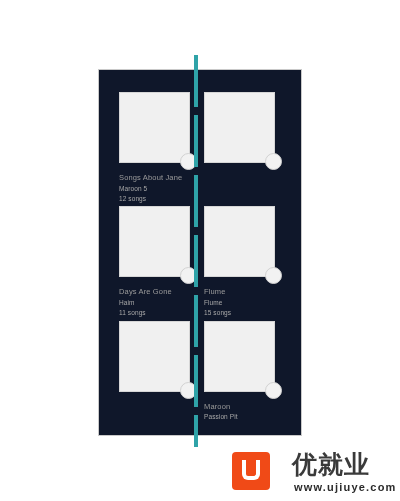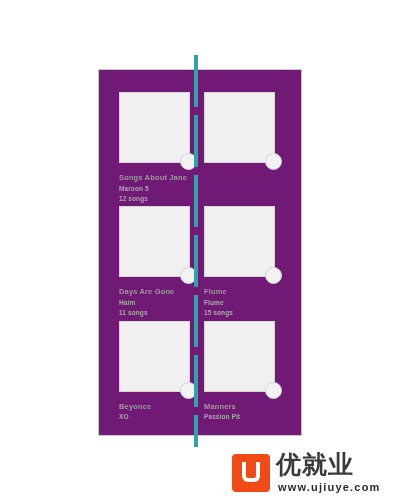--- a/index.html
+++ b/index.html
@@ -16,23 +16,22 @@
   }
 
   
   #mockup-panel {
     position: absolute;
     left: 98px;
     top: 69px;
     width: 204px;
     height: 367px;
     border: 1px solid #c9c9c9;
-    background: #701a75;
-    box-sizing: border-box;
-    font-weight: bold;
+    background: #0f172a;
+    box-sizing: border-box;
   }
 
   #album-grid {
     position: absolute;
     left: 0;
     top: 0;
     width: 100%;
     height: 100%;
     display: grid;
     grid-template-columns: 1fr 1fr;
@@ -111,21 +110,22 @@
     background-size: 4px 60px;
     background-repeat: repeat-y;
   }
 
   
   #watermark {
     position: absolute;
     left: 232px;
     top: 452px;
     display: flex;
-    align-items: center;
+    align-items: flex-start;
+    gap: 16px;
   }
 
   #watermark-logo {
     width: 38px;
     height: 38px;
     background: #f04a17;
     border-radius: 4px;
     position: relative;
     flex: none;
   }
@@ -209,33 +209,28 @@
         <div class="album-title">Flume</div>
         <div class="album-artist">Flume</div>
         <div class="album-count">15 songs</div>
       </div>
     </div>
 
     <div class="album-card">
       <div class="album-art">
         <span class="art-badge"></span>
       </div>
-      <div class="album-meta">
-        <div class="album-title">Beyonce</div>
-        <div class="album-artist">XO</div>
-        <div class="album-count"></div>
-      </div>
-    </div>
-
-    <div class="album-card">
-      <div class="album-art">
-        <span class="art-badge"></span>
-      </div>
-      <div class="album-meta">
-        <div class="album-title">Manners</div>
+    </div>
+
+    <div class="album-card">
+      <div class="album-art">
+        <span class="art-badge"></span>
+      </div>
+      <div class="album-meta">
+        <div class="album-title">Maroon</div>
         <div class="album-artist">Passion Pit</div>
         <div class="album-count"></div>
       </div>
     </div>
 
   </div>
 </div>
 
 <div id="guide-line"></div>
 

